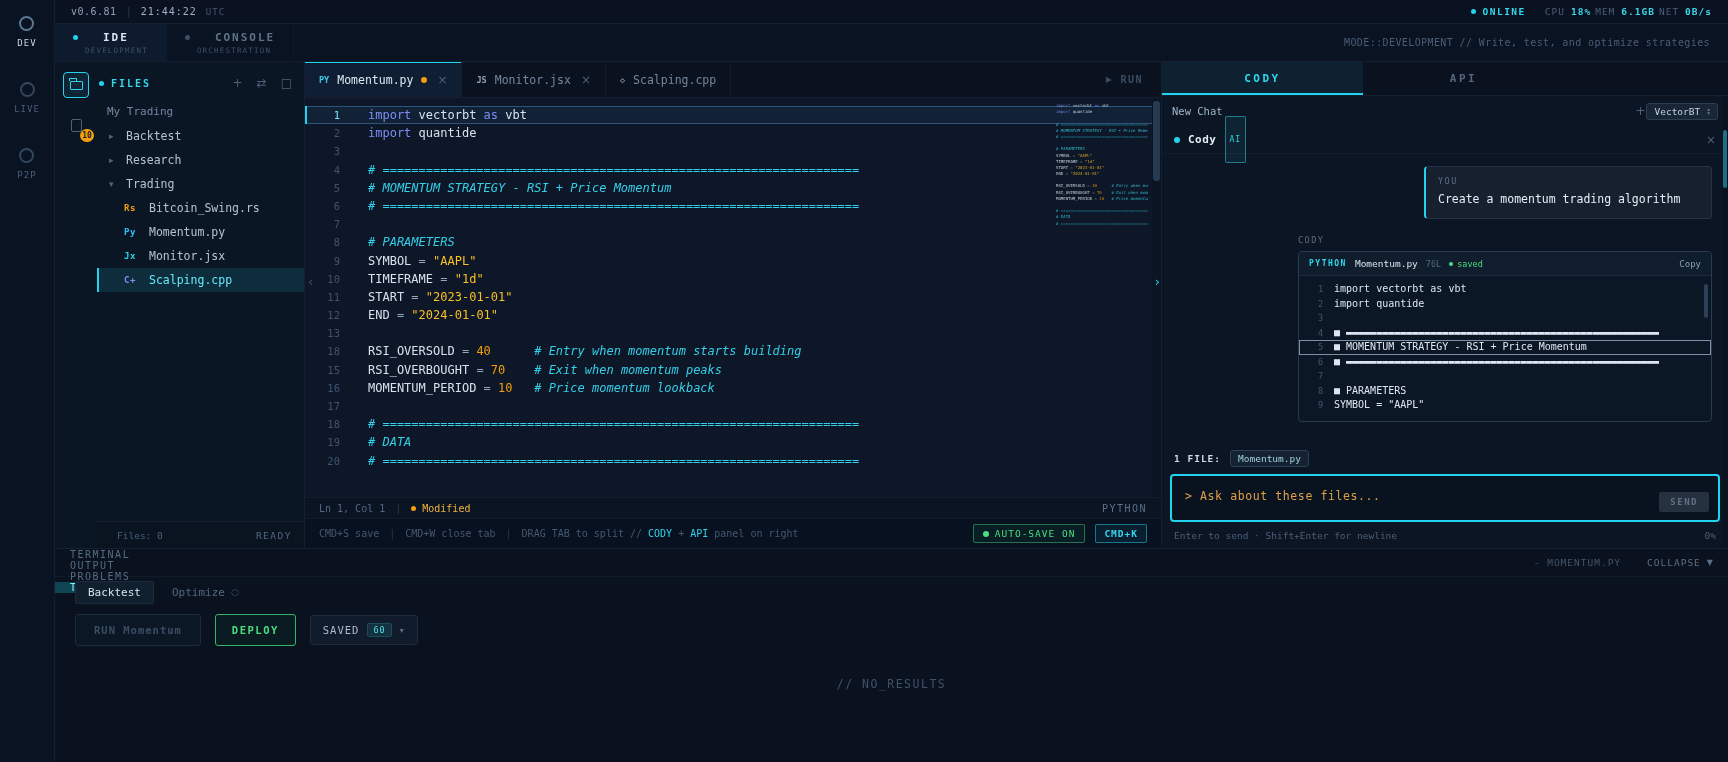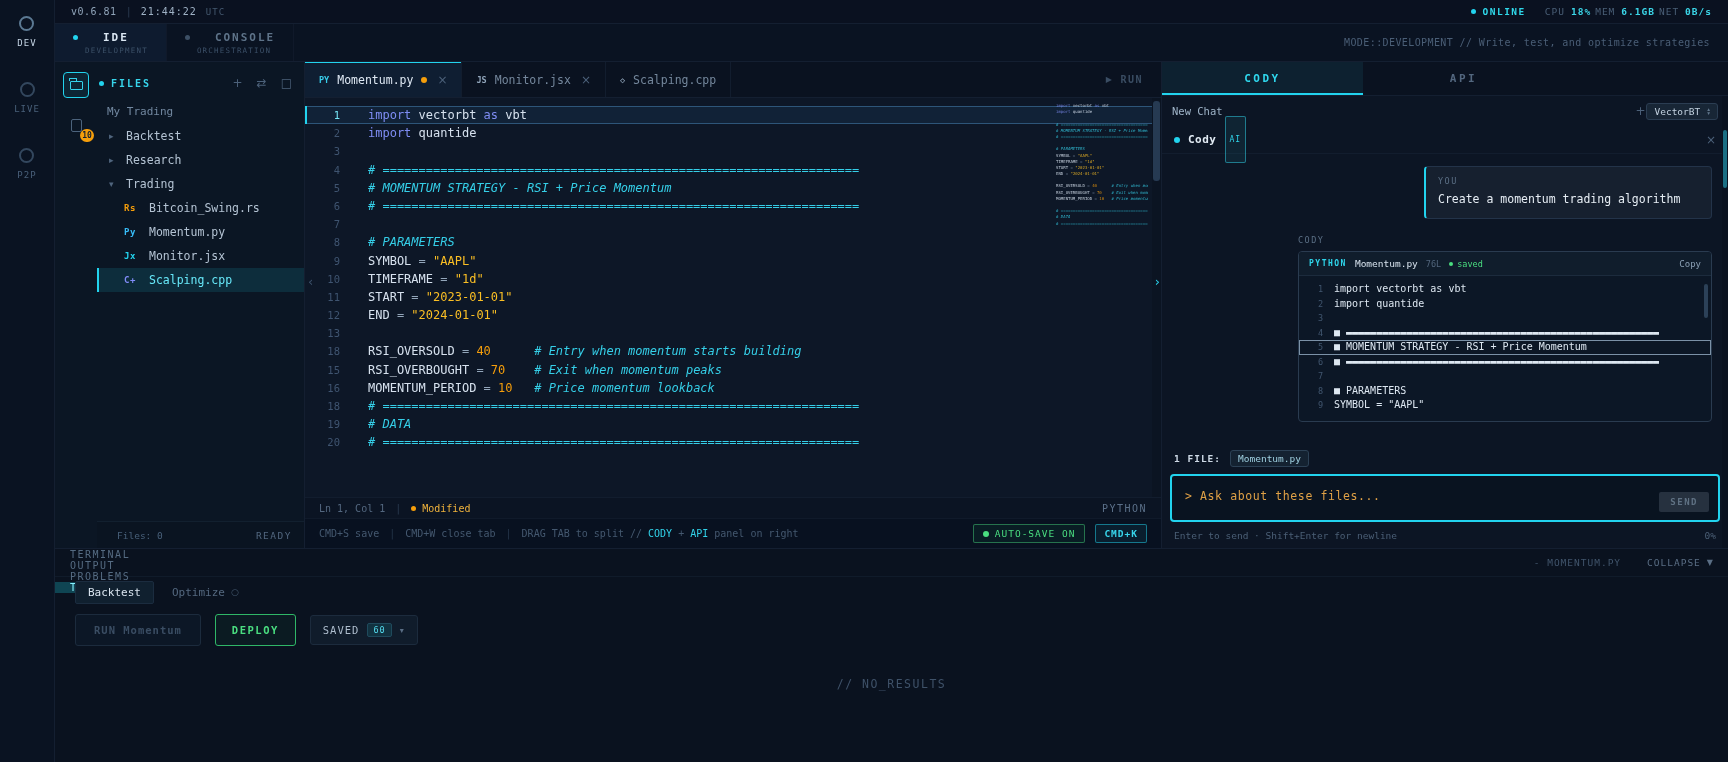--- a/index.html
+++ b/index.html
@@ -332,20 +332,21 @@
           <div class="code-row"><span class="ln">7</span><span class="code-text"></span></div>
           <div class="code-row"><span class="ln">8</span><span class="code-text"><span class="tk-cm"># PARAMETERS</span></span></div>
           <div class="code-row"><span class="ln">9</span><span class="code-text"><span class="tk-pl">SYMBOL </span><span class="tk-op">= </span><span class="tk-st">"AAPL"</span></span></div>
           <div class="code-row"><span class="ln">10</span><span class="code-text"><span class="tk-pl">TIMEFRAME </span><span class="tk-op">= </span><span class="tk-st">"1d"</span></span></div>
           <div class="code-row"><span class="ln">11</span><span class="code-text"><span class="tk-pl">START </span><span class="tk-op">= </span><span class="tk-st">"2023-01-01"</span></span></div>
           <div class="code-row"><span class="ln">12</span><span class="code-text"><span class="tk-pl">END </span><span class="tk-op">= </span><span class="tk-st">"2024-01-01"</span></span></div>
           <div class="code-row"><span class="ln">13</span><span class="code-text"></span></div>
           <div class="code-row"><span class="ln">18</span><span class="code-text"><span class="tk-pl">RSI_OVERSOLD </span><span class="tk-op">= </span><span class="tk-nu">40</span><span class="tk-pl">      </span><span class="tk-cm"># Entry when momentum starts building</span></span></div>
           <div class="code-row"><span class="ln">15</span><span class="code-text"><span class="tk-pl">RSI_OVERBOUGHT </span><span class="tk-op">= </span><span class="tk-nu">70</span><span class="tk-pl">    </span><span class="tk-cm"># Exit when momentum peaks</span></span></div>
           <div class="code-row"><span class="ln">16</span><span class="code-text"><span class="tk-pl">MOMENTUM_PERIOD </span><span class="tk-op">= </span><span class="tk-nu">10</span><span class="tk-pl">   </span><span class="tk-cm"># Price momentum lookback</span></span></div>
+          <div class="code-row"><span class="ln">17</span><span class="code-text"></span></div>
           <div class="code-row"><span class="ln">18</span><span class="code-text"><span class="tk-cm"># ==================================================================</span></span></div>
           <div class="code-row"><span class="ln">19</span><span class="code-text"><span class="tk-cm"># DATA</span></span></div>
           <div class="code-row"><span class="ln">20</span><span class="code-text"><span class="tk-cm"># ==================================================================</span></span></div>
         </div>
       <div id="minimap">
           <div class="mm-row"><span class="tk-kw">import</span><span class="tk-pl"> vectorbt </span><span class="tk-kw">as</span><span class="tk-pl"> vbt</span></div>
           <div class="mm-row"><span class="tk-kw">import</span><span class="tk-pl"> quantide</span></div>
           <div class="mm-row"></div>
           <div class="mm-row"><span class="tk-cm"># ==================================================================</span></div>
           <div class="mm-row"><span class="tk-cm"># MOMENTUM STRATEGY - RSI + Price Momentum</span></div>

